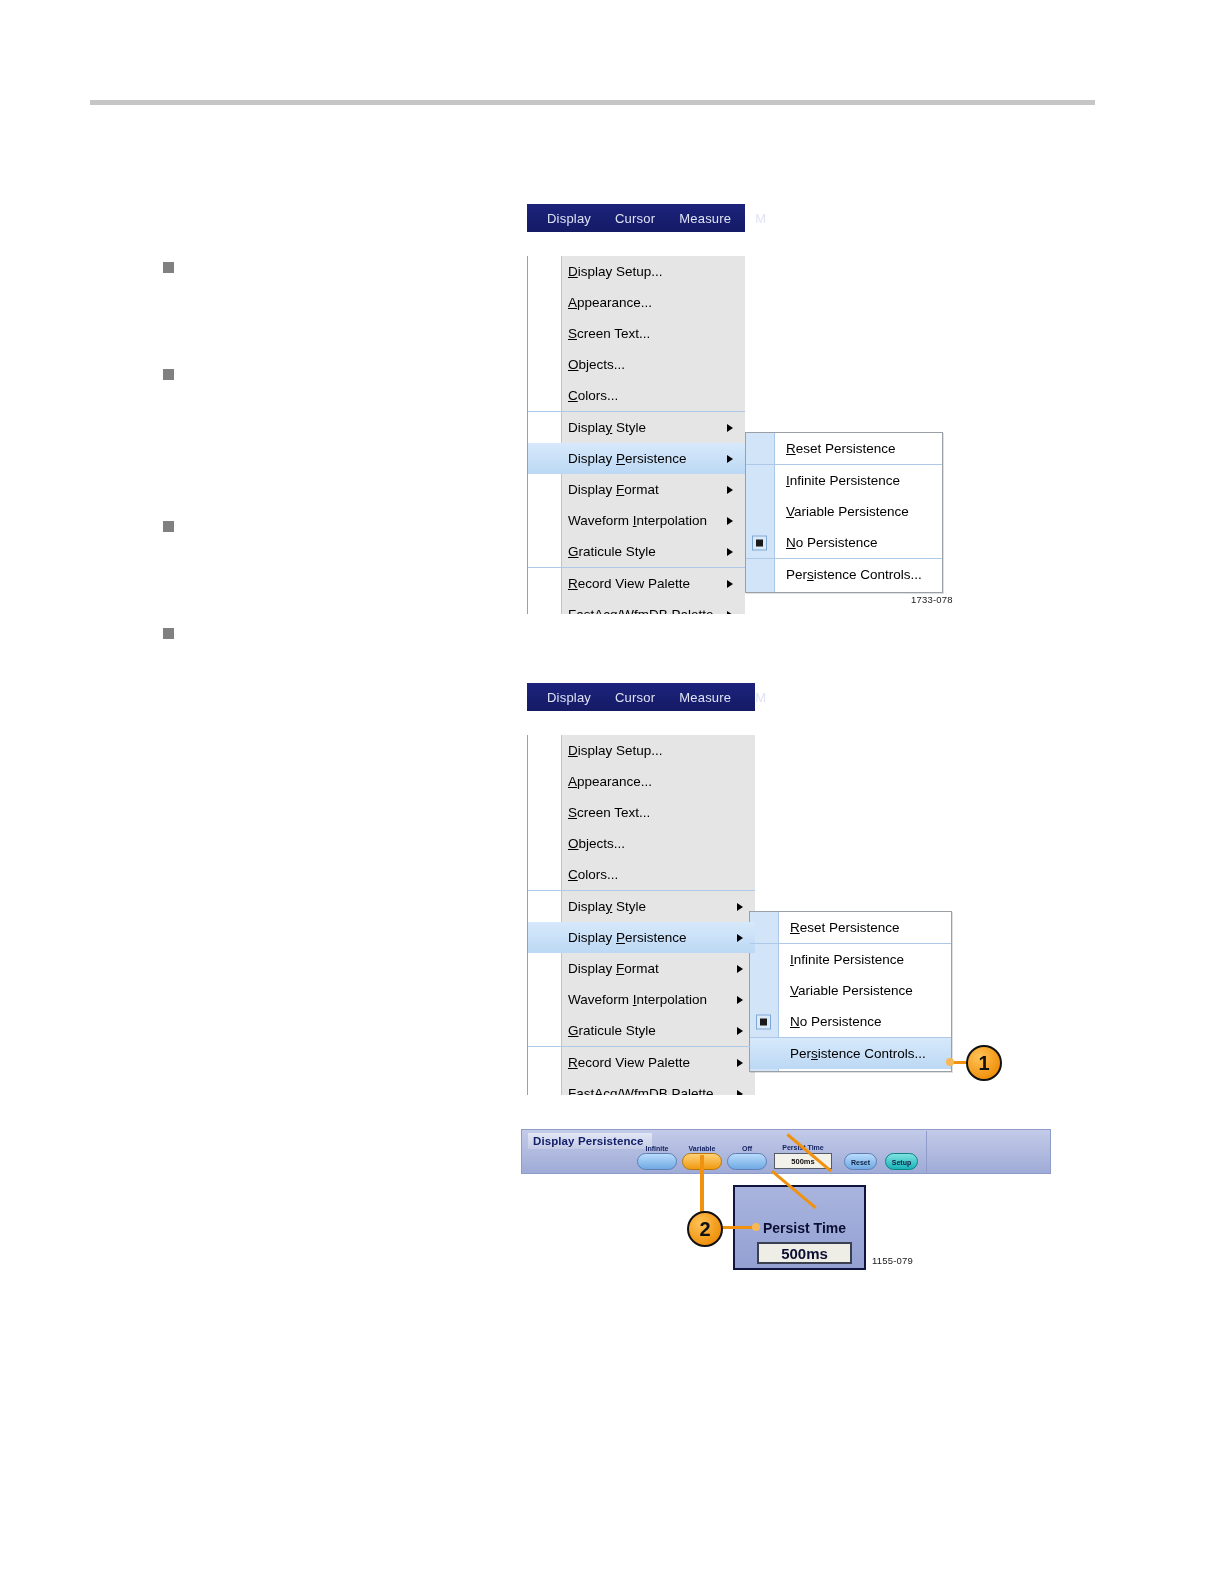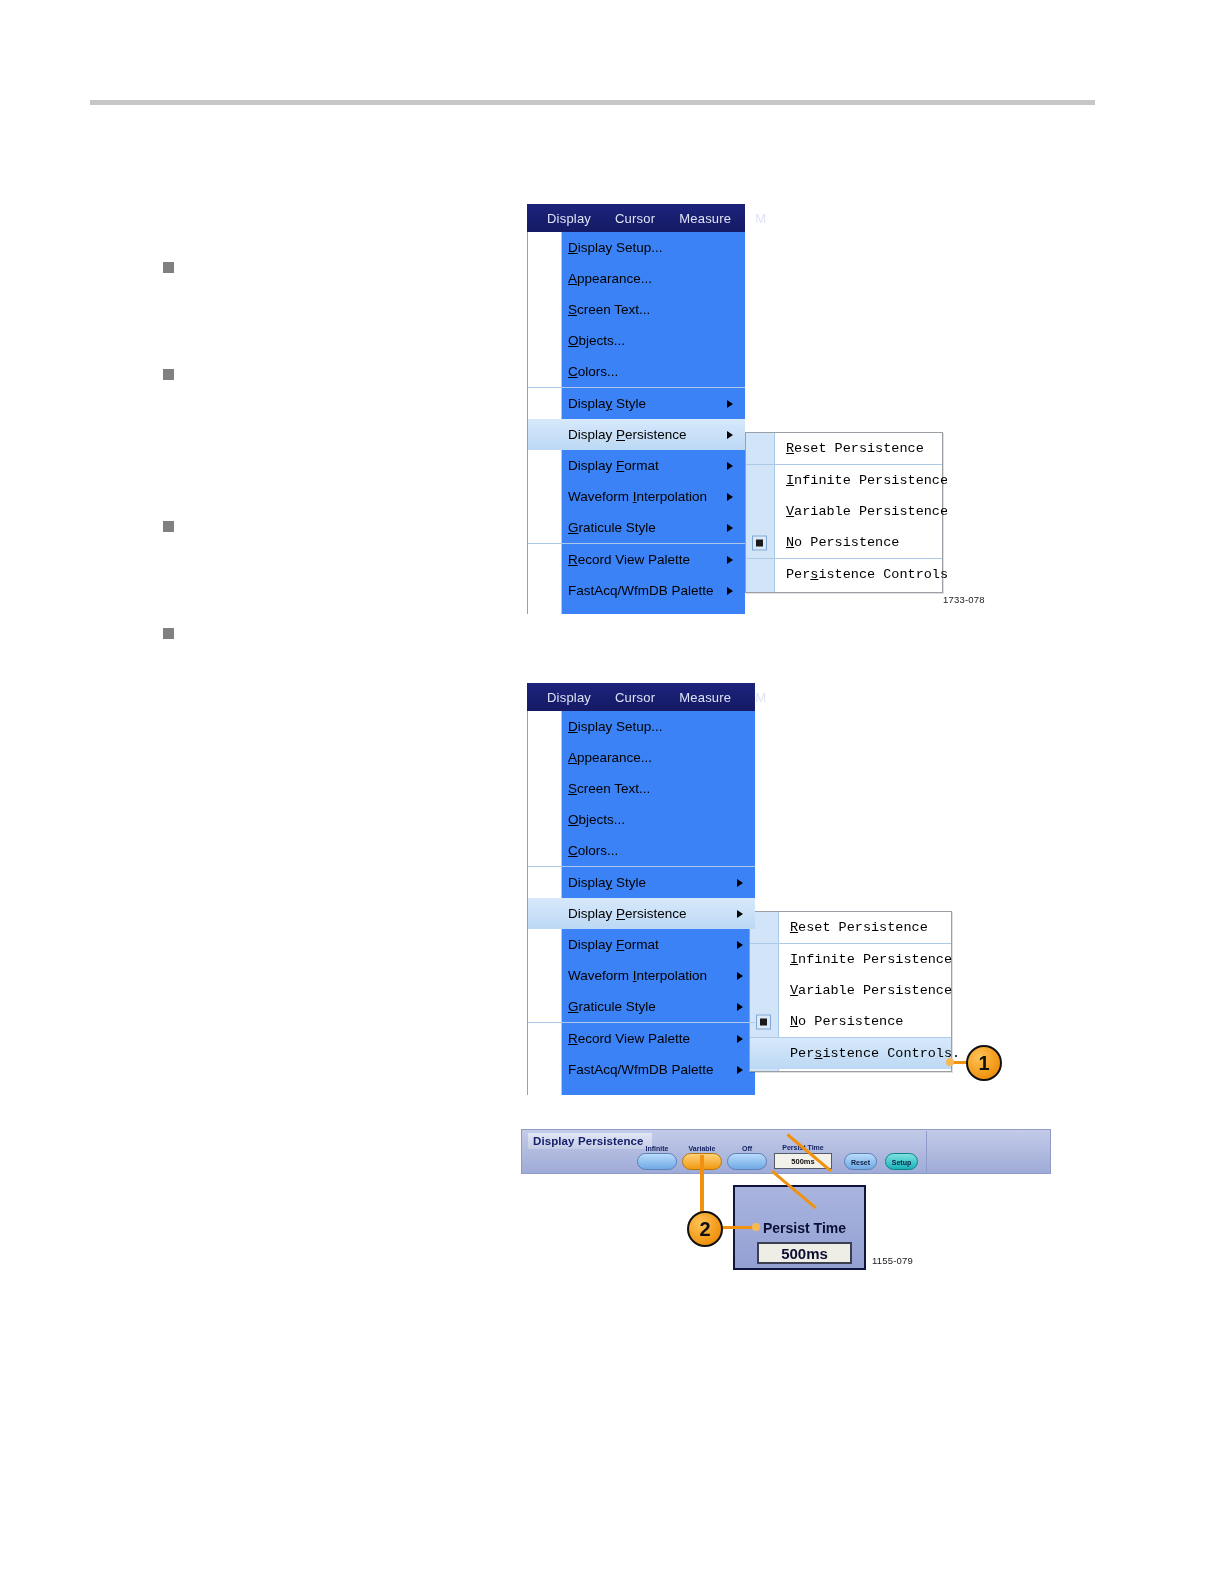--- a/index.html
+++ b/index.html
@@ -63,23 +63,24 @@
   }
   .menubar .mb-sep {
     width: 1px;
     height: 15px;
     background: #7b82c4;
   }
 
   
   .menu-panel {
     position: absolute;
-    background: #3b82f6;
+    background: #e5e5e5;
     border-left: 1px solid #9aa0a6;
     box-sizing: border-box;
+    margin-top: 24px;
   }
   .menu-gutter {
     position: absolute;
     left: 0;
     top: 0;
     bottom: 0;
     width: 28px;
     border-right: 1px solid #aec9e8;
     background: #ffffff;
   }
@@ -151,21 +152,21 @@
     box-shadow: 1px 1px 0 rgba(0,0,0,.12);
     box-sizing: border-box;
   }
   .submenu .sub-gutter {
     position: absolute;
     left: 0; top: 0; bottom: 0;
     width: 28px;
     background: #d2e4f8;
     border-right: 1px solid #a9c9ea;
   }
-  .submenu .menu-item { padding-left: 40px; font-family: Liberation Mono, monospace; }
+  .submenu .menu-item { padding-left: 40px; }
 
   
   .fig-id {
     position: absolute;
     font-size: 9.5px;
     color: #1a1a1a;
     font-family: "Liberation Sans", sans-serif;
     letter-spacing: .2px;
   }
 
@@ -407,21 +408,21 @@
             <i></i>
           </span>
         </div>
         <div class="menu-sep"></div>
         <div class="menu-item">
           <span>Per<span class="mnemo">s</span>istence Controls...</span>
         </div>
       </div>
   </div>
 </div>
-<div class="fig-id" style="left:943px; top:594px;">1733-078</div>
+<div class="fig-id" style="left:911px; top:594px;">1733-078</div>
 
 <div class="scope-shot" style="left:527px; top:683px; width:430px; height:412px;">
 
   <div class="menubar" style="left:0; top:0; width:228px;">
     <span class="mb-item">Display</span>
     <span class="mb-sep"></span>
     <span class="mb-item">Cursor</span>
     <span class="mb-sep"></span>
     <span class="mb-item">Measure</span>
     <span class="mb-sep"></span>

